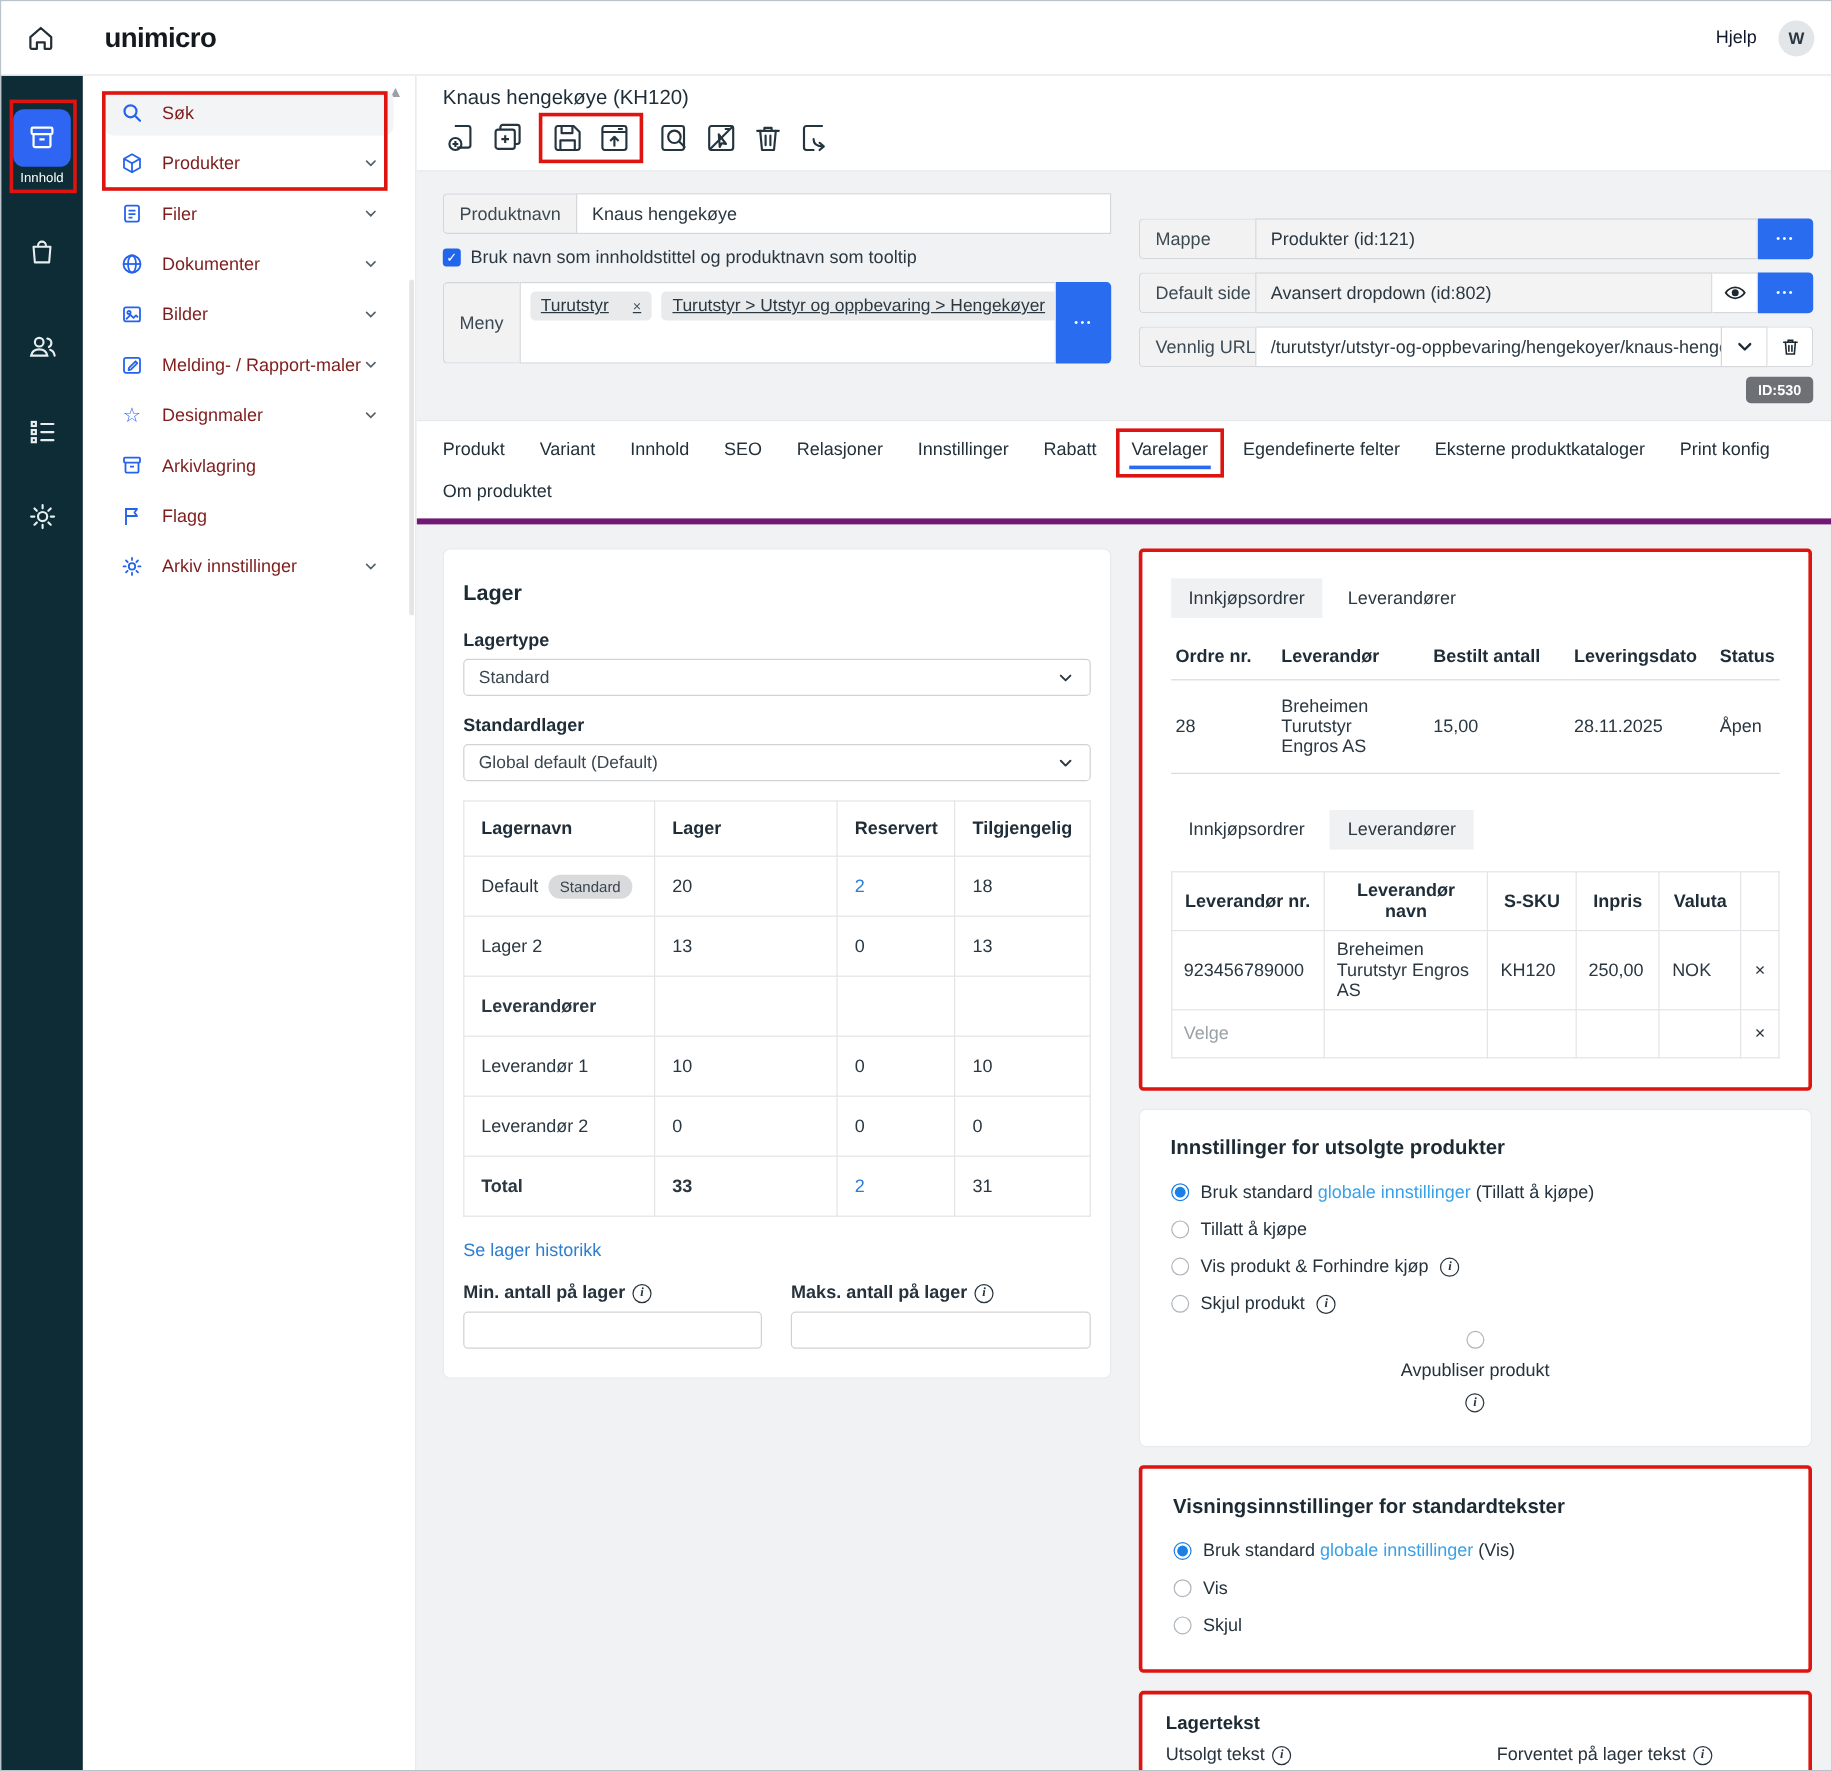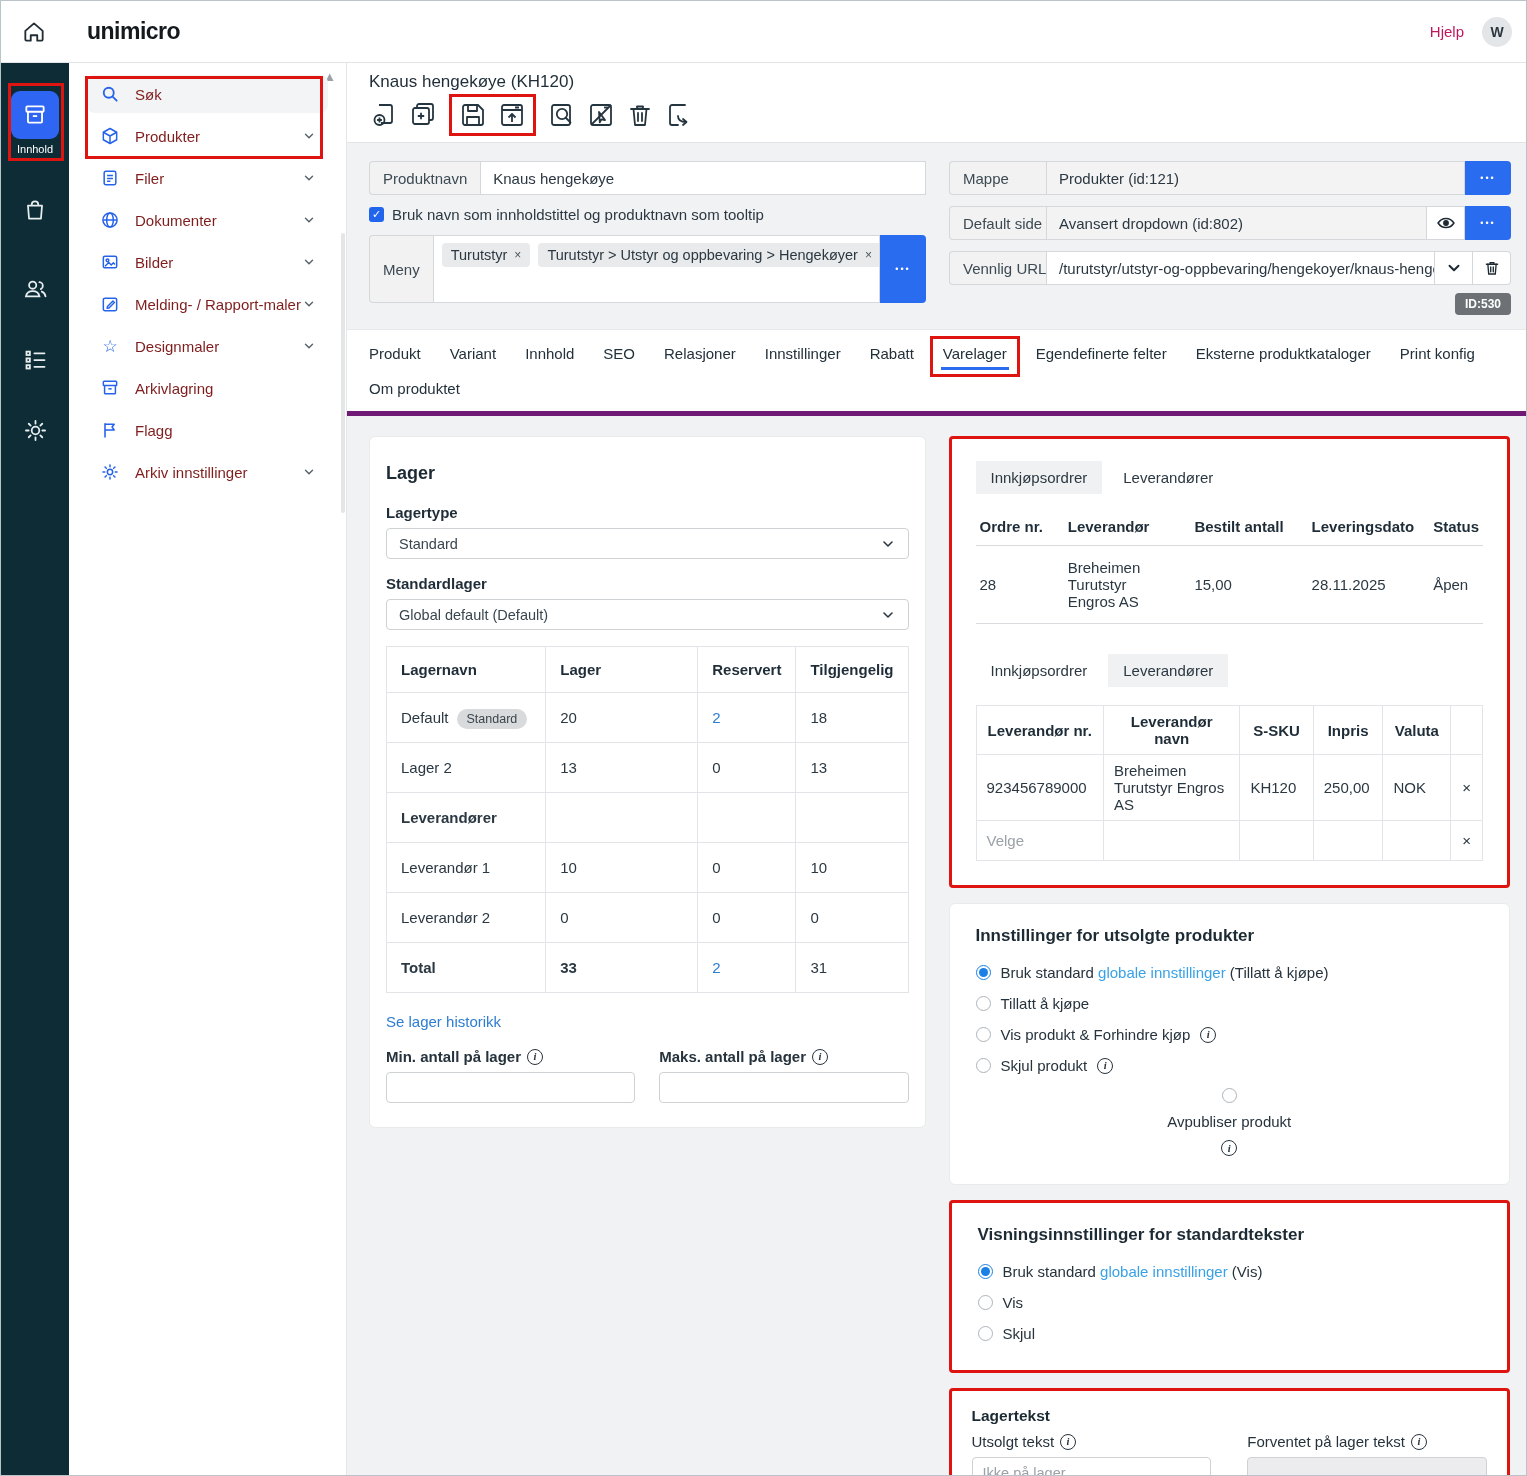--- a/index.html
+++ b/index.html
@@ -6,21 +6,21 @@
   body { font-family:"Liberation Sans", sans-serif; background:#dfe3e6; }
   .page { position:relative; width:1527px; height:1476px; background:#f1f2f4; overflow:hidden;
           color:#26333d; font-size:15px; border:1px solid #b9c3c9; }
 
   
   .topbar { position:absolute; top:0; left:0; right:0; height:62px; background:#fff;
             border-bottom:1px solid #e2e4e6; display:flex; align-items:center; z-index:6; }
   .home-btn { margin-left:20px; cursor:pointer; display:flex; }
   .logo { margin-left:40px; font-size:23px; font-weight:700; letter-spacing:-0.5px; color:#14191d; }
   .topbar-right { margin-left:auto; display:flex; align-items:center; gap:18px; margin-right:14px; }
-  .help { font-size:15px; color:#be185d; cursor:pointer; }
+  .help { font-size:15px; color:#0f172a; cursor:pointer; }
   .avatar { width:30px; height:30px; border-radius:50%; background:#e3e6e9; color:#2b3740;
             display:flex; align-items:center; justify-content:center; font-weight:600; font-size:14px; cursor:pointer; }
 
   
   .rail { position:absolute; top:62px; left:0; bottom:0; width:68px; background:#0d2c36; z-index:5; }
   .rail-annot { position:absolute; top:20px; left:7px; width:56px; height:78px;
                 border:3px solid #dd1410; pointer-events:none; }
   .rail-active { margin:28px auto 0; width:48px; height:48px; background:#2f65f3; border-radius:9px;
                  display:flex; align-items:center; justify-content:center; cursor:pointer; }
   .rail-label { text-align:center; color:#fff; font-size:11px; margin-top:4px; }
@@ -46,41 +46,41 @@
   
   .main { position:absolute; top:62px; left:346px; right:0; bottom:0; background:#f1f2f4; overflow:hidden; }
   .main-head { background:#fff; border-bottom:1px solid #e2e4e6; padding:9px 20px 9px 22px; }
   .page-title { font-size:17px; color:#1e2d37; font-weight:400; }
   .toolbar { display:flex; align-items:center; gap:9px; margin-top:5px; }
   .tb { display:flex; cursor:pointer; }
   .tb-annot { display:inline-flex; gap:9px; border:3px solid #dd1410; padding:3px 6px; margin:-3px 2px; }
 
   .form-zone { display:flex; padding:18px 16px 0 22px; }
   .fz-left { width:557px; }
-  .fz-right { width:562px; margin-left:23px; }
+  .fz-right { width:562px; margin-left:23px;margin-top:21px; }
   .igroup { display:flex; height:34px; margin-bottom:11px; }
   .ilabel { background:#f2f2f3; border:1px solid #d5d7da; border-right:none; border-radius:4px 0 0 4px;
             display:flex; align-items:center; padding:0 13px; color:#3c4a54; font-size:15px; white-space:nowrap; }
   .ival { flex:1; border:1px solid #d5d7da; background:#fff; display:flex; align-items:center;
           padding:0 12px; font-size:15px; color:#2b3842; overflow:hidden; white-space:nowrap; }
   .ival.ro { background:#f3f3f4; }
   .blue-btn { width:46px; background:#2a6cf0; color:#fff; display:flex; align-items:center; justify-content:center;
               font-size:9px; letter-spacing:2px; border-radius:0 4px 4px 0; cursor:pointer; }
   .sq-btn { width:38px; background:#fff; border:1px solid #d5d7da; border-left:none; display:flex;
             align-items:center; justify-content:center; cursor:pointer; }
   .chk-row { display:flex; align-items:center; gap:8px; margin:2px 0 12px; }
   .chk { width:15px; height:15px; background:#2165ec; border-radius:3px; color:#fff; font-size:11px;
          display:flex; align-items:center; justify-content:center; cursor:pointer; flex-shrink:0; }
   .chk-lbl { font-size:15px; color:#2b3842; }
   .meny { display:flex; height:68px; }
   .meny .ilabel { border-radius:4px 0 0 4px; }
   .meny-vals { flex:1; border:1px solid #d5d7da; background:#fff; padding:7px 8px; display:flex;
                align-items:flex-start; gap:8px; overflow:hidden; }
   .tag { background:#e9eaeb; border-radius:4px; padding:4px 9px; font-size:14.5px; color:#2b3842;
-         display:flex; align-items:center; gap:7px; white-space:nowrap; }
+         display:flex; align-items:center; gap:20px; white-space:nowrap;text-decoration:underline; }
   .tag-x { font-size:12px; color:#4a565f; cursor:pointer; }
   .meny .blue-btn { border-radius:0 4px 4px 0; }
   .id-row { display:flex; justify-content:flex-end; margin-top:8px; }
   .id-badge { background:#6d7175; color:#fff; font-size:12px; font-weight:700; padding:4px 10px; border-radius:4px; }
 
   
   .tabs-strip { background:#fff; border-top:1px solid #e7e8ea; border-bottom:5px solid #701a75;
                 margin-top:14px; padding:15px 22px 0; }
   .tabs-row { display:flex; gap:29px; flex-wrap:nowrap; }
   .tab { font-size:15px; color:#23313b; padding-bottom:16px; cursor:pointer; white-space:nowrap; position:relative; }

